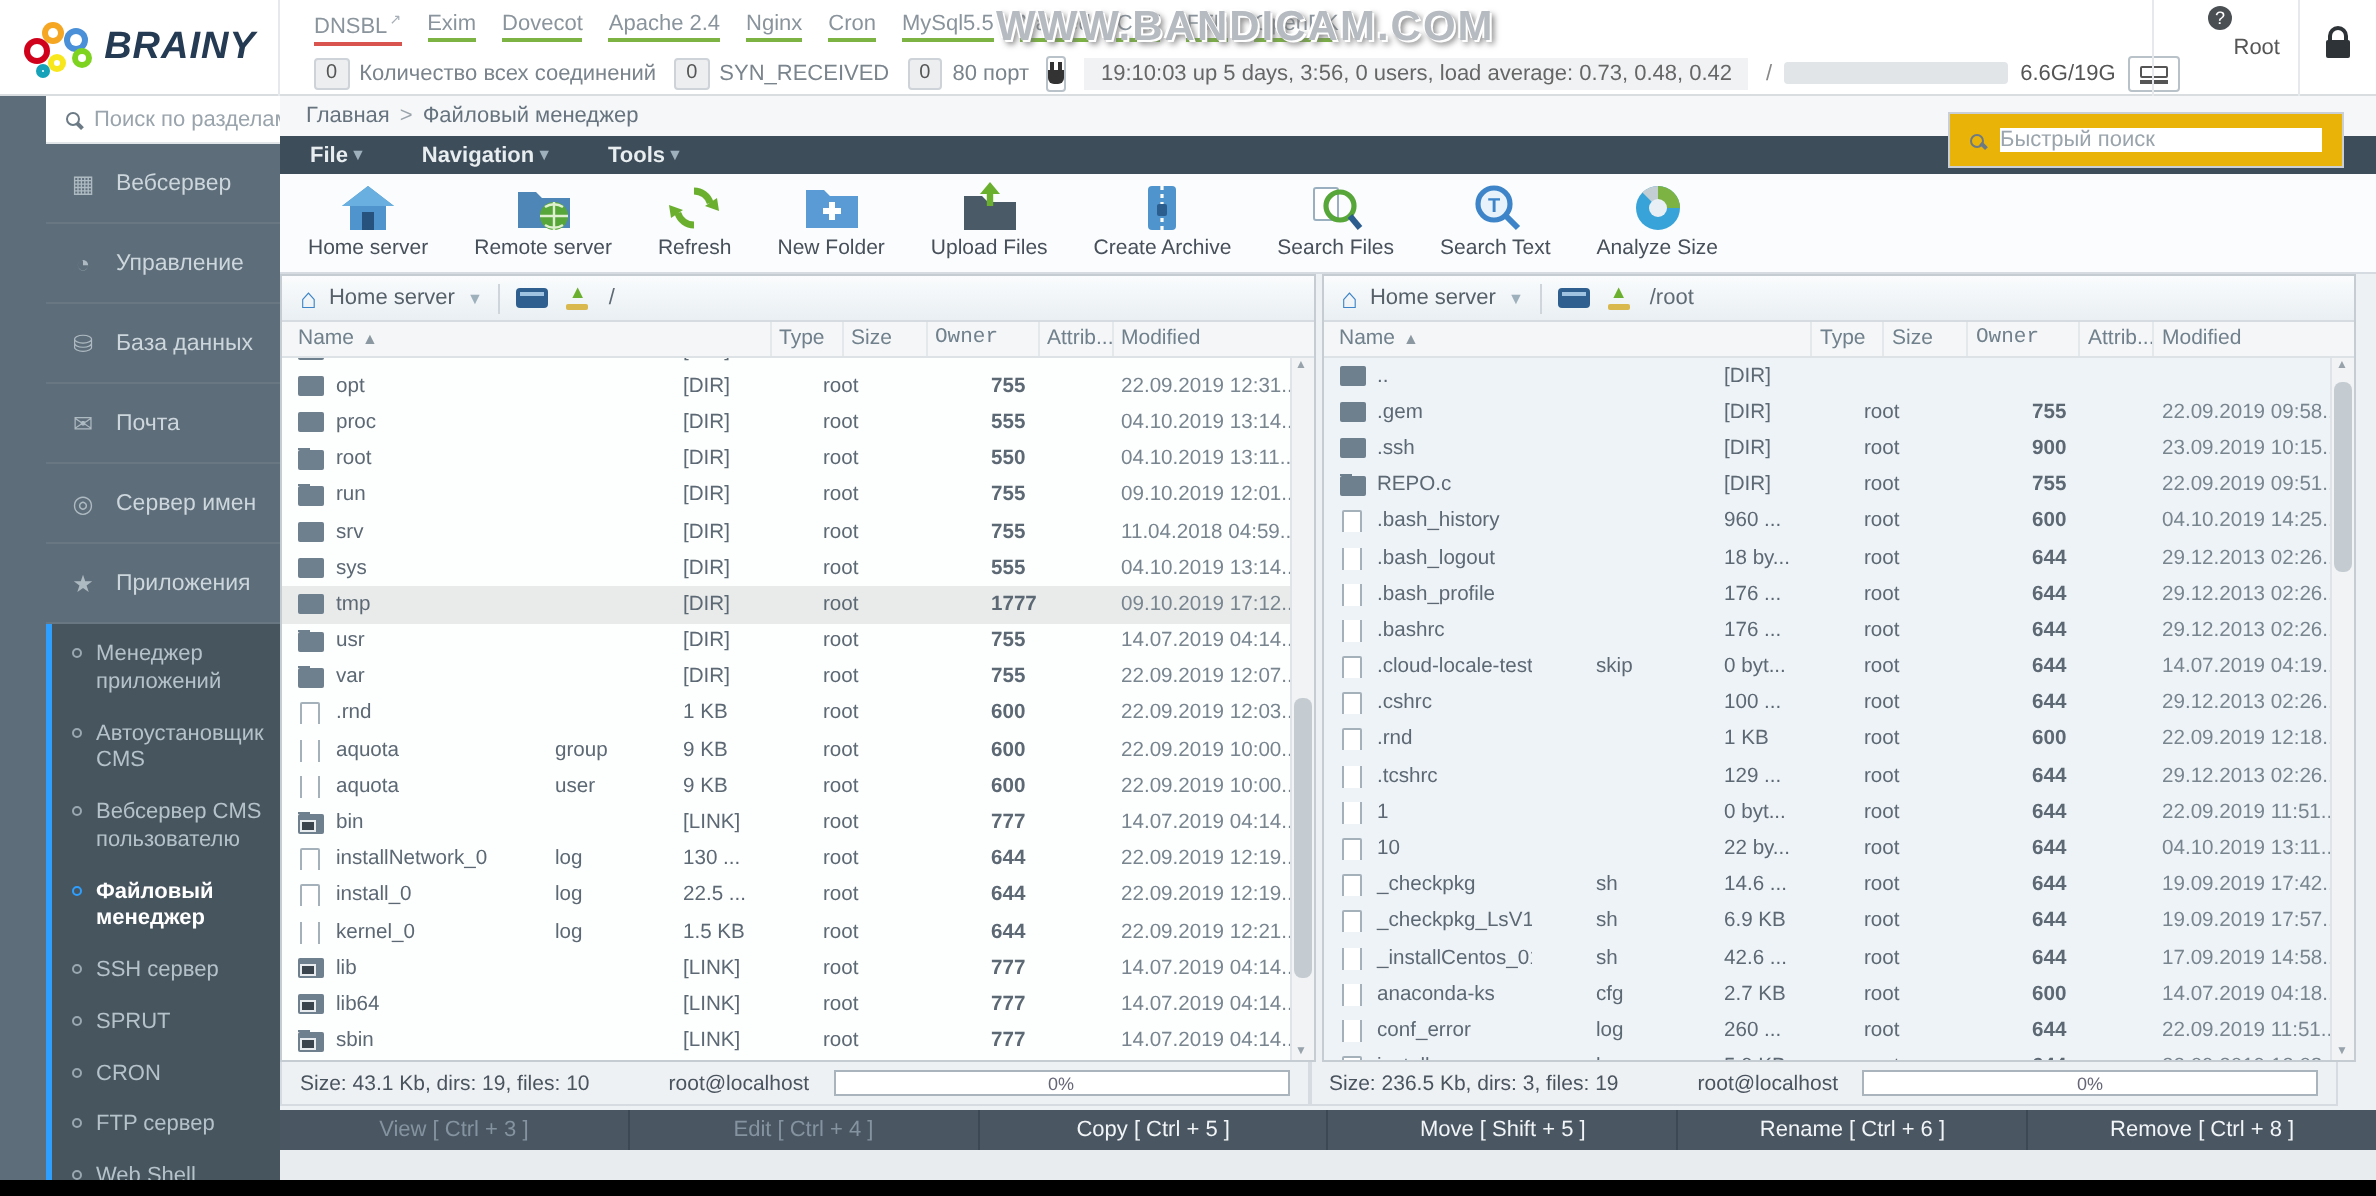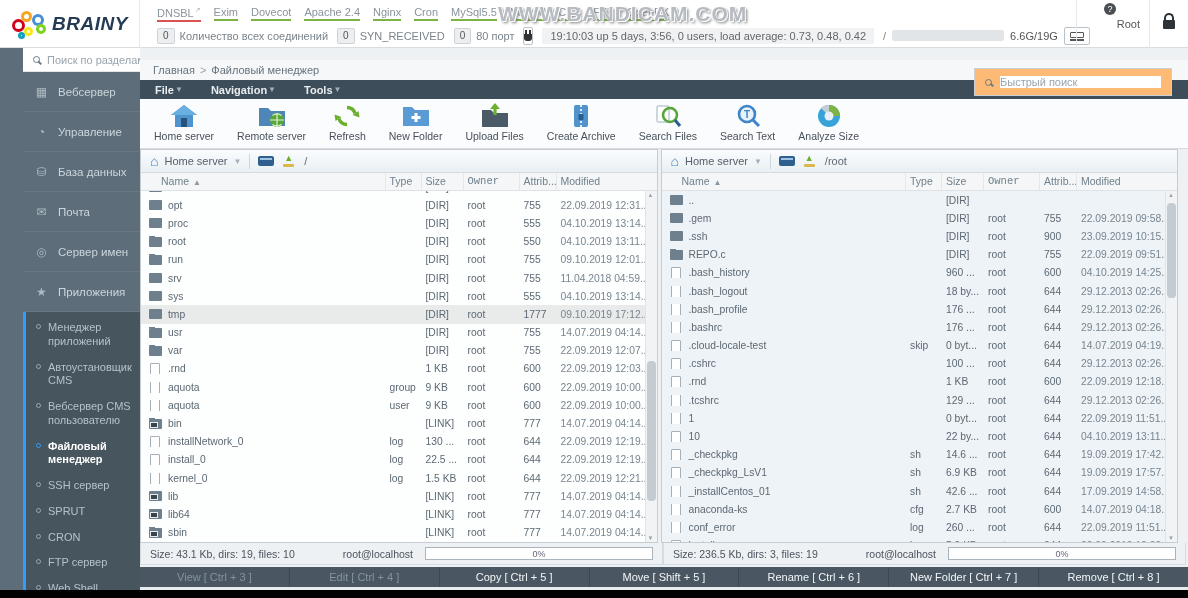--- a/index.html
+++ b/index.html
@@ -67,26 +67,26 @@
   .sb-sub { background:#47555f; border-left:3px solid #2e9fff; padding:3px 0 4px; }
   .sub-item { padding:6px 8px 6px 10px; font-size:11px; color:#b6c2ca; display:flex; gap:7px; cursor:pointer; line-height:1.25; }
   .bullet { width:5px; height:5px; border:1px solid #9aa8b2; border-radius:50%; margin-top:3px; flex:0 0 5px; }
   .sub-item.active { color:#fff; font-weight:bold; }
   .sub-item.active .bullet { border-color:#2e9fff; }
   .sb-scroll { position:absolute; right:0; top:25px; width:5px; bottom:0; background:rgba(0,0,0,.12); }
   .sb-thumb { position:absolute; top:12px; width:5px; height:110px; background:#39434d; }
 
   
   .main { position:absolute; left:140px; top:48px; right:0; bottom:8px; background:#eef1f3; display:flex; flex-direction:column; }
-  .breadcrumb { height:20px; line-height:20px; padding-left:13px; font-size:11px; color:#66737e; background:#f5f7f8;margin-top:12px; }
+  .breadcrumb { height:20px; line-height:20px; padding-left:13px; font-size:11px; color:#66737e; background:#f5f7f8; }
   .bc-sep { color:#9aa4ab; margin:0 5px; }
   .menubar { height:19px; background:#3e4d5a; display:flex; align-items:center; gap:28px; padding-left:15px; font-size:11px; color:#e8edf0; position:relative; }
   .menu-item { display:flex; align-items:center; gap:1px; cursor:pointer; font-weight:bold; }
   .caret { font-size:8px; color:#9fb0bd; }
-  .qsearch { position:absolute; right:16px; top:-12px; width:198px; height:28px; background:#fdba74; border:1px solid #c9cfd4; display:flex; align-items:center; gap:8px; padding:0 10px; z-index:7; }
+  .qsearch { position:absolute; right:16px; top:-12px; width:198px; height:28px; background:#eab308; border:1px solid #c9cfd4; display:flex; align-items:center; gap:8px; padding:0 10px; z-index:7; }
   .qsearch input { border:none; outline:none; width:100%; font-size:11px; color:#6b7a85; font-family:inherit; }
   .qsearch input::placeholder { color:#9aa4ac; }
 
   .toolbar { height:50px; background:#fbfcfd; border-bottom:1px solid #d5dbe0; display:flex; gap:23px; padding:4px 0 0 14px; }
   .tool { display:flex; flex-direction:column; align-items:center; gap:1px; font-size:10.5px; color:#47505a; cursor:pointer; }
   .tool svg { display:block; }
 
   .panels { display:flex; height:394px; padding-right:10px; gap:3px; }
   .panel { flex:1; background:#fff; border:1px solid #c5ccd2; display:flex; flex-direction:column; min-width:0; }
   .pathbar { height:23px; background:linear-gradient(#fafcfd,#e9eff3); border-bottom:1px solid #d5dbe0; display:flex; align-items:center; gap:8px; padding:0 9px; font-size:11px; color:#556069; flex:0 0 23px; }
@@ -95,53 +95,53 @@
   .vsep { width:1px; height:15px; background:#cfd6db; }
   .drv { width:16px; height:10px; background:#2e5f8f; border-radius:2px; position:relative; cursor:pointer; }
   .drv::before { content:""; position:absolute; left:2px; top:2px; right:2px; height:2px; background:#9fc3e0; }
   .upi { position:relative; width:14px; height:12px; cursor:pointer; }
   .upi::before { content:"▲"; color:#6ab02e; font-size:9px; position:absolute; top:-2px; left:2px; }
   .upi::after { content:""; position:absolute; bottom:0; left:1px; width:11px; height:3px; background:#d9b84e; border-radius:1px; }
   .pathtxt { color:#5e6a74; }
 
   .colhead { height:18px; background:#f4f6f7; border-bottom:1px solid #dde2e6; display:flex; font-size:10.5px; color:#70808c; flex:0 0 18px; }
   .ch { border-right:1px solid #e4e8eb; padding:2px 4px; white-space:nowrap; overflow:hidden; cursor:pointer; }
-  .ch-name { flex:1; padding-left:20px; min-width:0; }
+  .ch-name { flex:1; padding-left:8px; min-width:0; }
   .ch-type { flex:0 0 36px; } .ch-size { flex:0 0 42px; } .ch-owner { flex:0 0 56px;font-family:Liberation Mono, monospace; }
   .ch-attr { flex:0 0 37px; } .ch-mod { flex:0 0 88px; border-right:none; }
   .ch-pad { flex:0 0 12px; border-right:none; }
   .sortarr { font-size:8px; color:#8b98a2; margin-left:4px; }
 
   .list { flex:1; position:relative; overflow:hidden; background:#fdfefe; }
   .list.blue { background:#eef3f7; }
   .rows { position:absolute; left:0; top:0; right:12px; }
-  .frow { display:flex; height:18.2px; align-items:center; font-size:10.3px; color:#5c6873; cursor:pointer; }
+  .frow { display:flex; height:18.2px; align-items:center; font-size:10.3px; color:#5c6873; cursor:pointer;gap:28px; }
   .frow.selected { background:#e9ebeb; }
   .frow.partial { margin-top:-13px; }
   .fc { white-space:nowrap; overflow:hidden; padding:0 4px; }
   .fc-name { flex:1; display:flex; align-items:center; padding-left:8px; min-width:0; }
   .fc-type { flex:0 0 36px; } .fc-size { flex:0 0 42px; } .fc-owner { flex:0 0 56px; }
-  .fc-attr { flex:0 0 37px; } .fc-mod { flex:0 0 88px; color:#78858f; }
+  .fc-attr { flex:0 0 37px;font-weight:bold; } .fc-mod { flex:0 0 88px; color:#78858f; }
   .fi { width:13px; height:10px; position:relative; flex:0 0 13px; margin-right:6px; }
   .fi-folder, .fi-link, .fi-up { background:#6e7f8d; border-radius:1px; }
   .fi-folder::before, .fi-link::before, .fi-up::before { content:""; position:absolute; top:-2px; left:0; width:6px; height:2px; background:#6e7f8d; border-radius:1px 1px 0 0; }
   .fi-link::after { content:""; position:absolute; bottom:1px; left:1px; width:6px; height:4px; background:#39444d; border:1px solid #e8ecef; }
   .fi-file::before { content:""; position:absolute; left:1px; top:-1px; width:8px; height:11px; background:#fff; border:1px solid #a5b1ba; border-radius:1px; }
   .scrollb { position:absolute; right:0; top:0; bottom:0; width:12px; background:#f1f3f5; border-left:1px solid #e0e4e8; cursor:pointer; }
   .scrollb::before { content:"▲"; position:absolute; top:1px; left:2px; font-size:6px; color:#98a2aa; }
   .scrollb::after { content:"▼"; position:absolute; bottom:1px; left:2px; font-size:6px; color:#98a2aa; }
   .thumb { position:absolute; left:1px; width:9px; background:#c4ccd2; border-radius:4px; }
 
-  .statusrow { display:flex; gap:0; padding-right:2px; height:22px; }
+  .statusrow { display:flex; gap:0; padding-right:19px; height:22px; }
   .pstatus { flex:1; background:#eef1f4; border:1px solid #d5dbe0; border-top:none; display:flex; align-items:center; font-size:10.5px; color:#4a545e; padding:0 9px; gap:12px; min-width:0; }
   .sizeinfo { flex:1; white-space:nowrap; overflow:hidden; }
   .hosttxt { white-space:nowrap; }
   .opbar { width:228px; height:13px; border:1px solid #aab4bc; background:#fff; font-size:9px; color:#667; display:flex; align-items:center; justify-content:center; flex:0 0 228px; }
 
-  .fkeys { display:flex; height:20px; background:#4a5763; margin-top:2px;justify-content:flex-end; }
+  .fkeys { display:flex; height:20px; background:#4a5763; margin-top:2px; }
   .fkey { flex:1; display:flex; align-items:center; justify-content:center; font-size:11px; color:#f2f5f7; border-right:1px solid #3c4854; cursor:pointer; white-space:nowrap; }
   .fkey:last-child { border-right:none; }
   .fkey.dim { color:#8593a0; }
   .bottomfill { flex:1; background:#e9ecef; }
   .blackbar { position:absolute; left:0; bottom:0; width:1188px; height:8px; background:#000; }
 </style>
 </head>
 <body>
 
 <div class="header">
@@ -923,22 +923,19 @@
       <div class="fkey">
         <span>Copy [ Ctrl + 5 ]</span>
       </div>
       <div class="fkey">
         <span>Move [ Shift + 5 ]</span>
       </div>
       <div class="fkey">
         <span>Rename [ Ctrl + 6 ]</span>
       </div>
       <div class="fkey">
-        <span>New Folder [ Ctrl + 7 ]</span>
-      </div>
-      <div class="fkey">
         <span>Remove [ Ctrl + 8 ]</span>
       </div>
     </div>
   <div class="bottomfill"></div>
 </div>
 
 <div class="blackbar"></div>
 
 </body></html>

